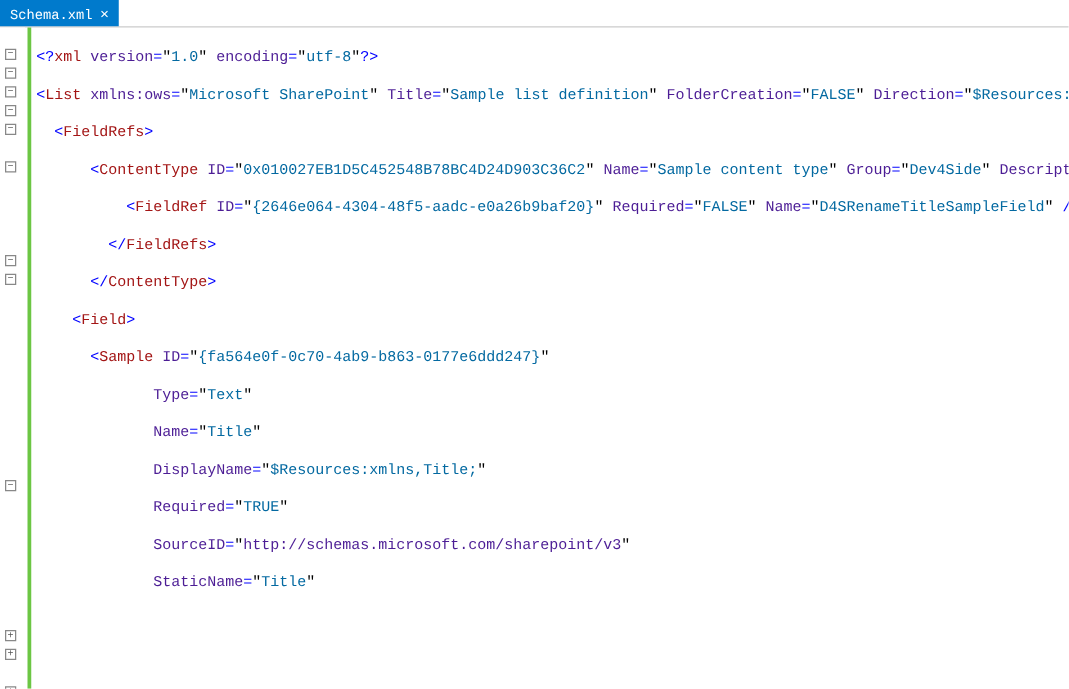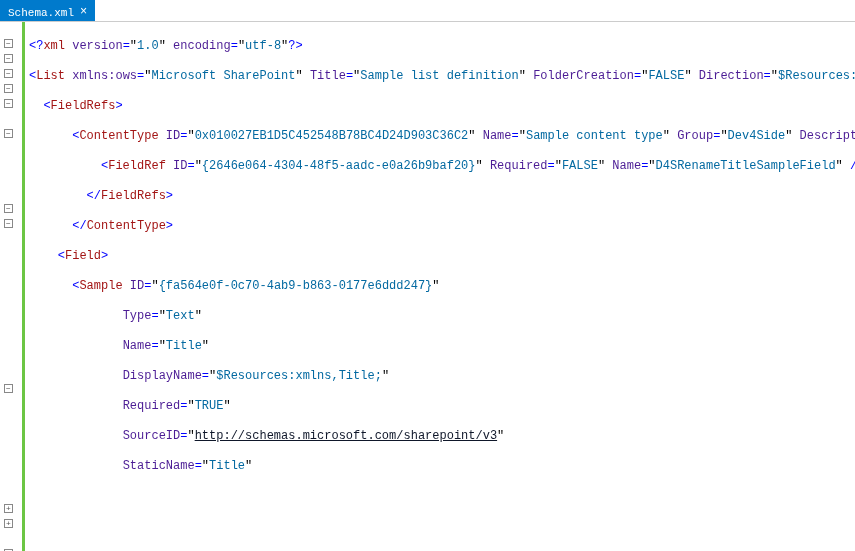--- a/index.html
+++ b/index.html
@@ -12,21 +12,21 @@
 .fold { position: absolute; left: 4px; width: 9px; height: 9px; border: 1px solid #888; font-size: 8px; line-height: 7px; text-align: center; color: #555; cursor: pointer; background: #fff; }
 .change-bar { width: 3px; background: #6cc644; flex-shrink: 0; margin-left: 2px; }
 .code { padding: 2px 4px; white-space: pre; line-height: 15px; flex: 1; overflow: hidden; }
 .line { height: 15px; }
 .x-punct { color: #0000ff; }
 .x-tag { color: #a31515; }
 .x-attr { color: #4c1d95; margin-top: 19px; }
 .x-val { color: #0369a1; }
 .x-eq { color: #0000ff; }
 .x-txt { color: #000; }
-.x-url { color: #0f172a; text-decoration: underline; }
+.x-url { color: #4c1d95; }
 </style>
 </head>
 <body>
 
 <div class="tab-bar">
   <div class="tab">
     <span>Schema.xml</span>
     <span class="close">×</span>
   </div>
 </div>

